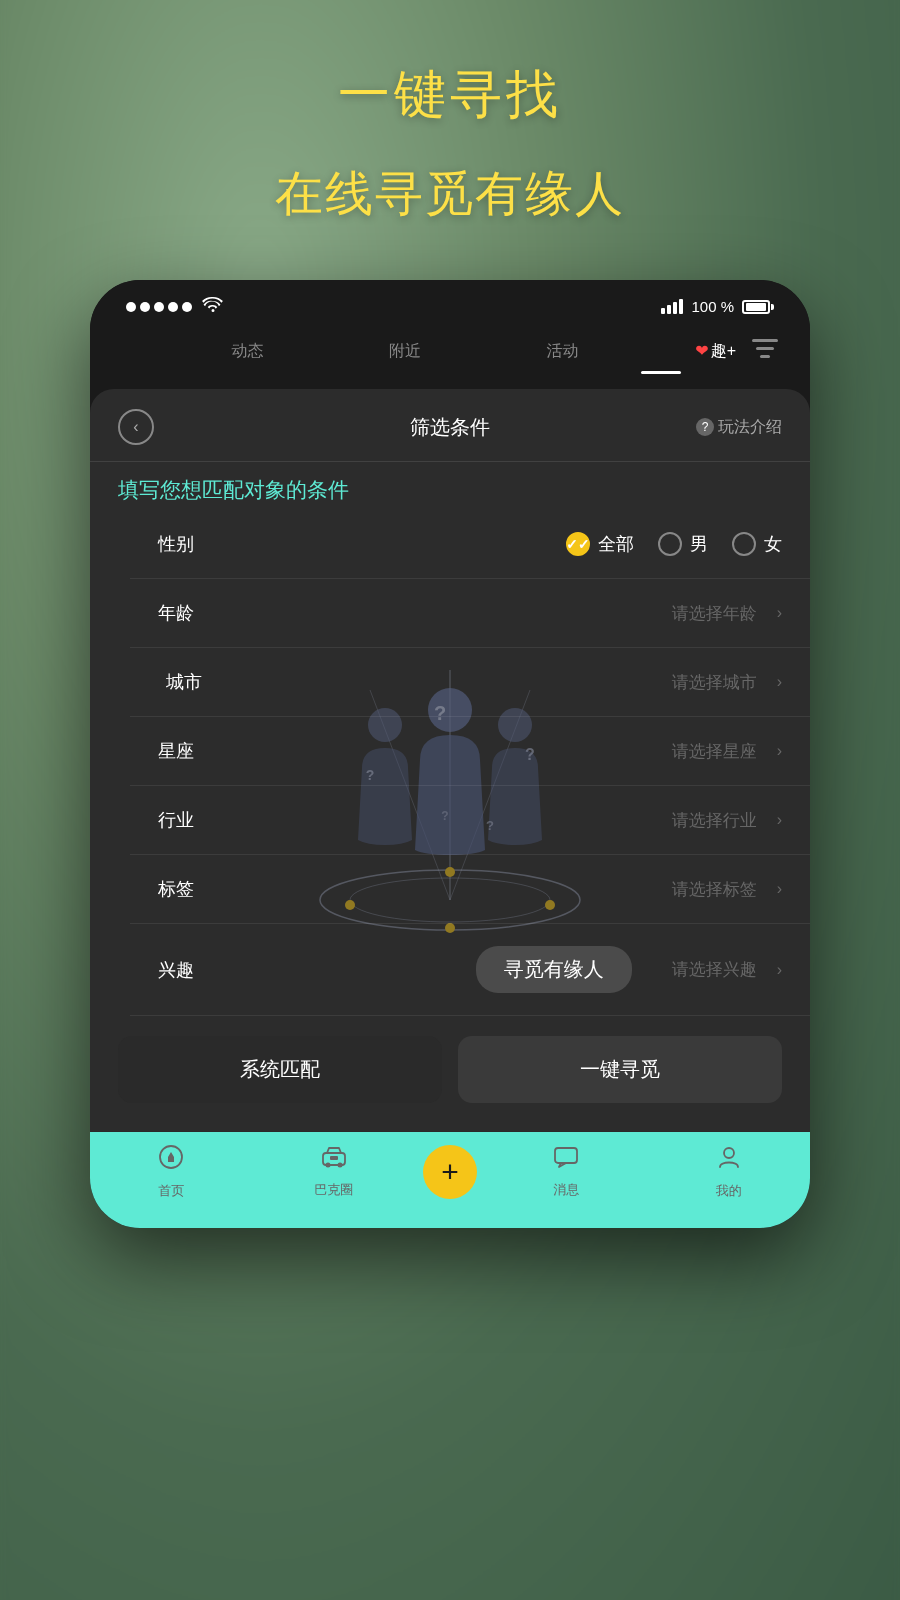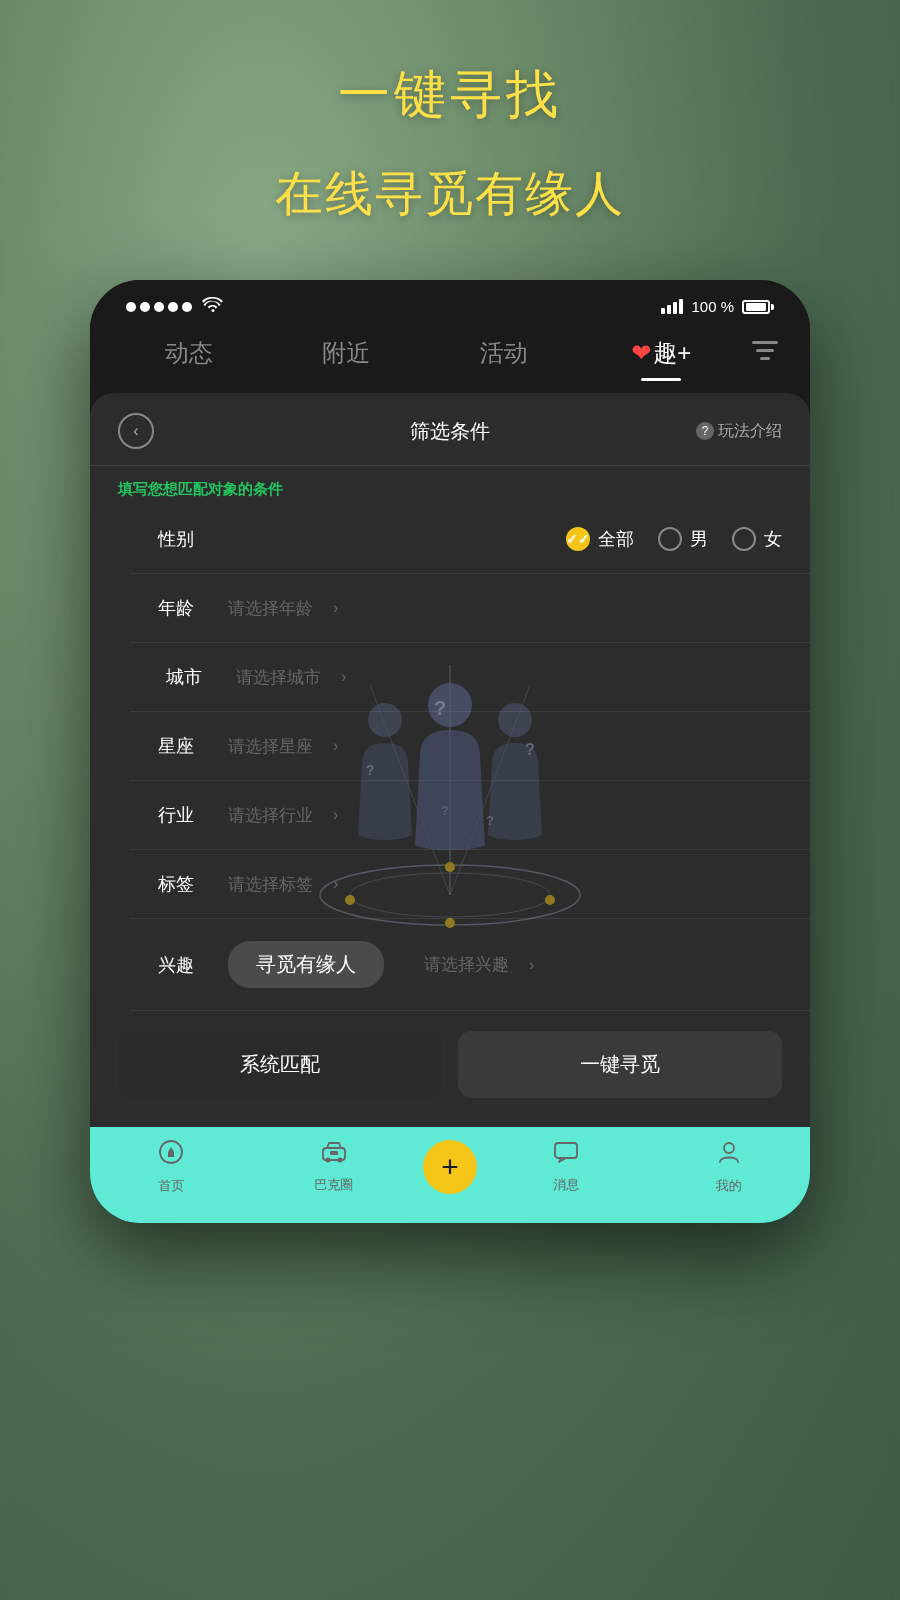--- a/index.html
+++ b/index.html
@@ -123,23 +123,23 @@
     
     .nav-tabs {
       background: #1a1a1a;
       display: flex;
       align-items: center;
       padding: 4px 20px 16px;
       gap: 0;
     }
     .nav-tab {
       flex: 1;
-      text-align: center;
+      text-align: right;
       color: #888;
-      font-size: 24px;
+      font-size: 16px;
       padding: 8px 4px;
       position: relative;
       cursor: pointer;
     }
     .nav-tab.active {
       color: white;
     }
     .nav-tab.active::after {
       content: '';
       position: absolute;
@@ -208,43 +208,43 @@
       border-radius: 50%;
       background: #666;
       display: flex; align-items: center; justify-content: center;
       font-size: 12px;
       color: white;
     }
 
     
     .modal-subtitle {
       padding: 14px 28px 6px;
-      color: #22c55e;
-      font-size: 15px;
-      font-weight: bold;
+      color: #5eead4;
+      font-size: 21px;
     }
 
     .filter-row {
       display: flex;
       align-items: center;
       padding: 22px 28px;
       border-bottom: 1px solid rgba(255,255,255,0.08);
       position: relative;
       margin-left: 40px;
     }
     .filter-label {
       color: white;
       font-size: 18px;
       width: 70px;
       flex-shrink: 0;
     }
     .filter-content {
       flex: 1;
       display: flex;
       align-items: center;
+      justify-content: flex-end;
       gap: 20px;
     }
     .filter-placeholder {
       color: #666;
       font-size: 17px;
     }
     .chevron {
       color: #666;
       font-size: 16px;
     }

